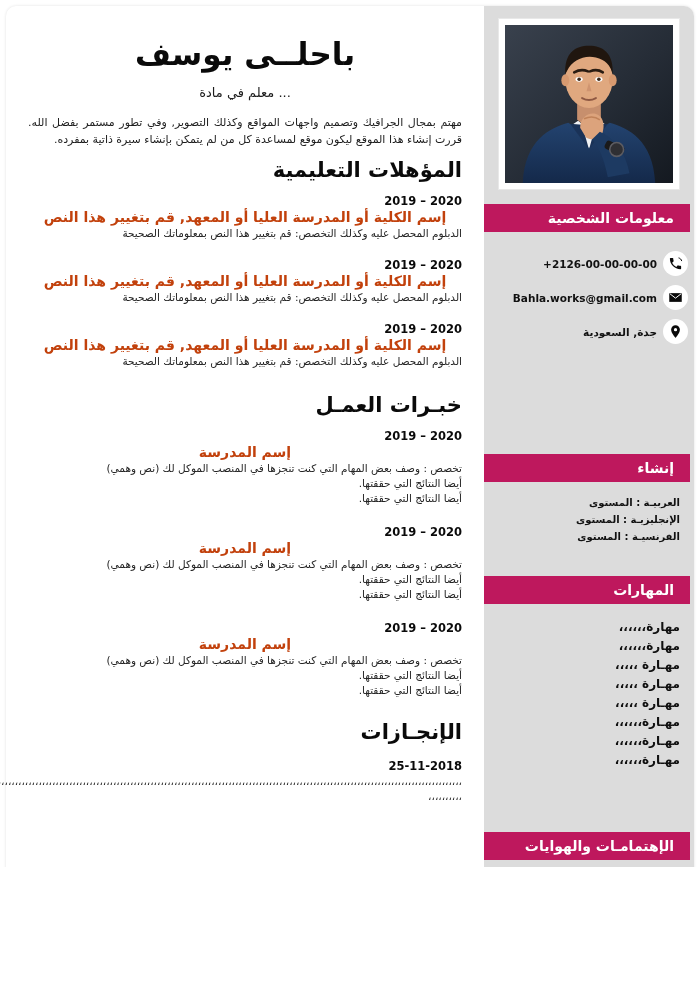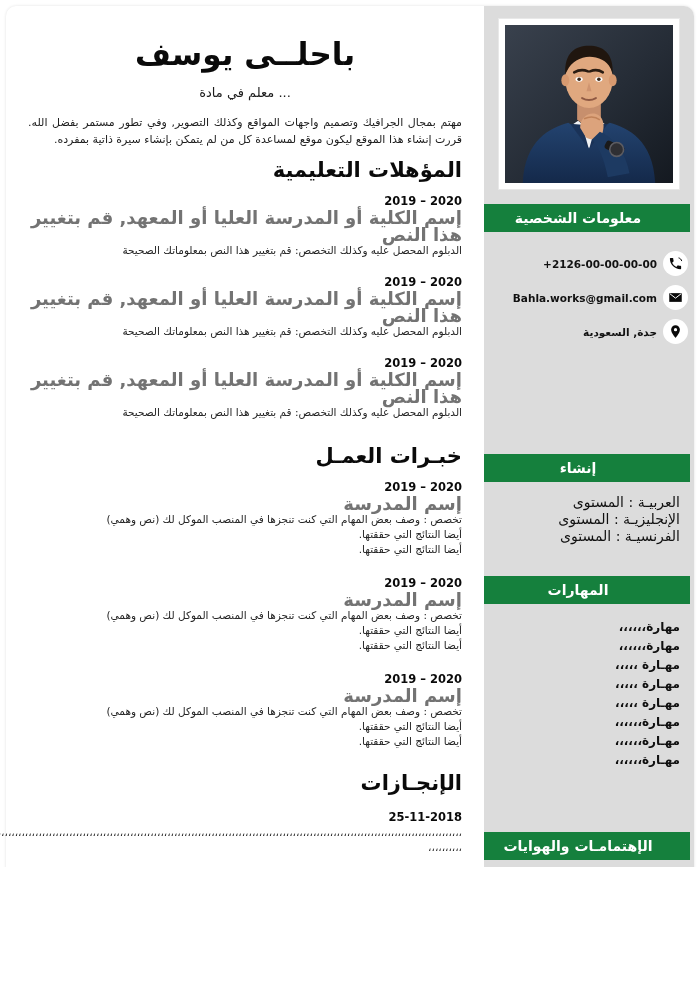--- a/index.html
+++ b/index.html
@@ -64,26 +64,26 @@
     overflow: hidden;
     background: #2b3440;
   }
   .photo svg { display: block; width: 100%; height: 100%; }
 
   .bar {
     position: absolute;
     right: 4px;
     width: 224px;
     height: 28px;
-    background: #15803d;
+    background: #be185d;
     display: flex;
     align-items: center;
-    justify-content: center;
+    justify-content: flex-start;
     box-sizing: border-box;
-    padding-right: 0;
+    padding-right: 16px;
   }
   .bar-label {
     color: #ffffff;
     font-size: 14px;
     font-weight: bold;
     white-space: nowrap;
     letter-spacing: 0.2px;
   }
 
   .contact-list {
@@ -124,22 +124,22 @@
 
   .side-list {
     position: absolute;
     right: 0;
     width: 210px;
     box-sizing: border-box;
     padding-right: 14px;
     text-align: right;
   }
   .side-item {
-    font-size: 14px;
-    font-weight: normal;
+    font-size: 10px;
+    font-weight: bold;
     color: #111;
     line-height: 17px;
     white-space: nowrap;
   }
   .skill-item {
     font-size: 12px;
     font-weight: bold;
     color: #111;
     line-height: 19px;
     white-space: nowrap;
@@ -221,24 +221,25 @@
   .entry { margin-top: 9px; }
   .entry-date {
     font-size: 11.5px;
     font-weight: bold;
     color: #0a0a0a;
     line-height: 16px;
     direction: ltr;
     text-align: right;
   }
   .entry-place {
-    font-size: 18px;
-    font-weight: bold;
-    color: #737373;
+    font-size: 14px;
+    font-weight: bold;
+    color: #c2410c;
     line-height: 17px;
+    text-align: center;
   }
   .entry-desc {
     font-size: 10.5px;
     color: #242424;
     line-height: 15px;
   }
   .entry-line {
     font-size: 10.5px;
     color: #242424;
     line-height: 15px;

